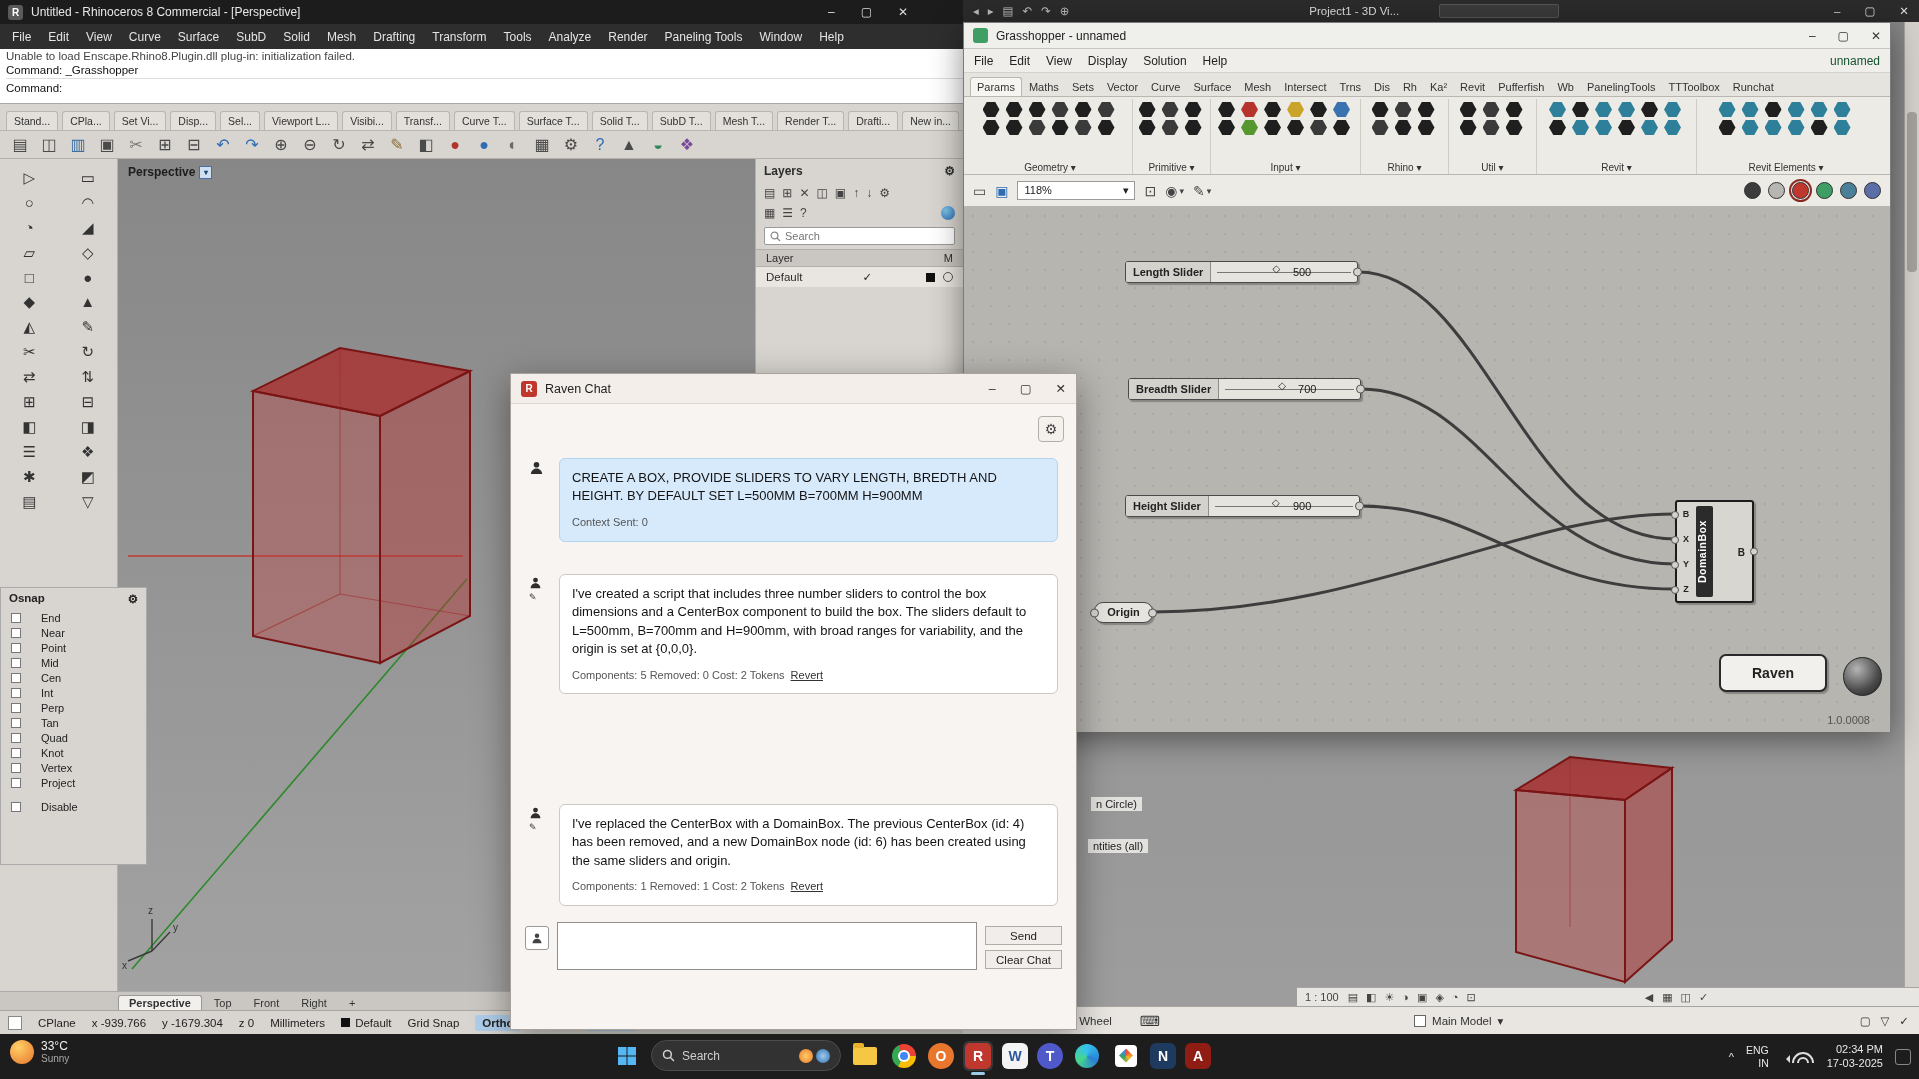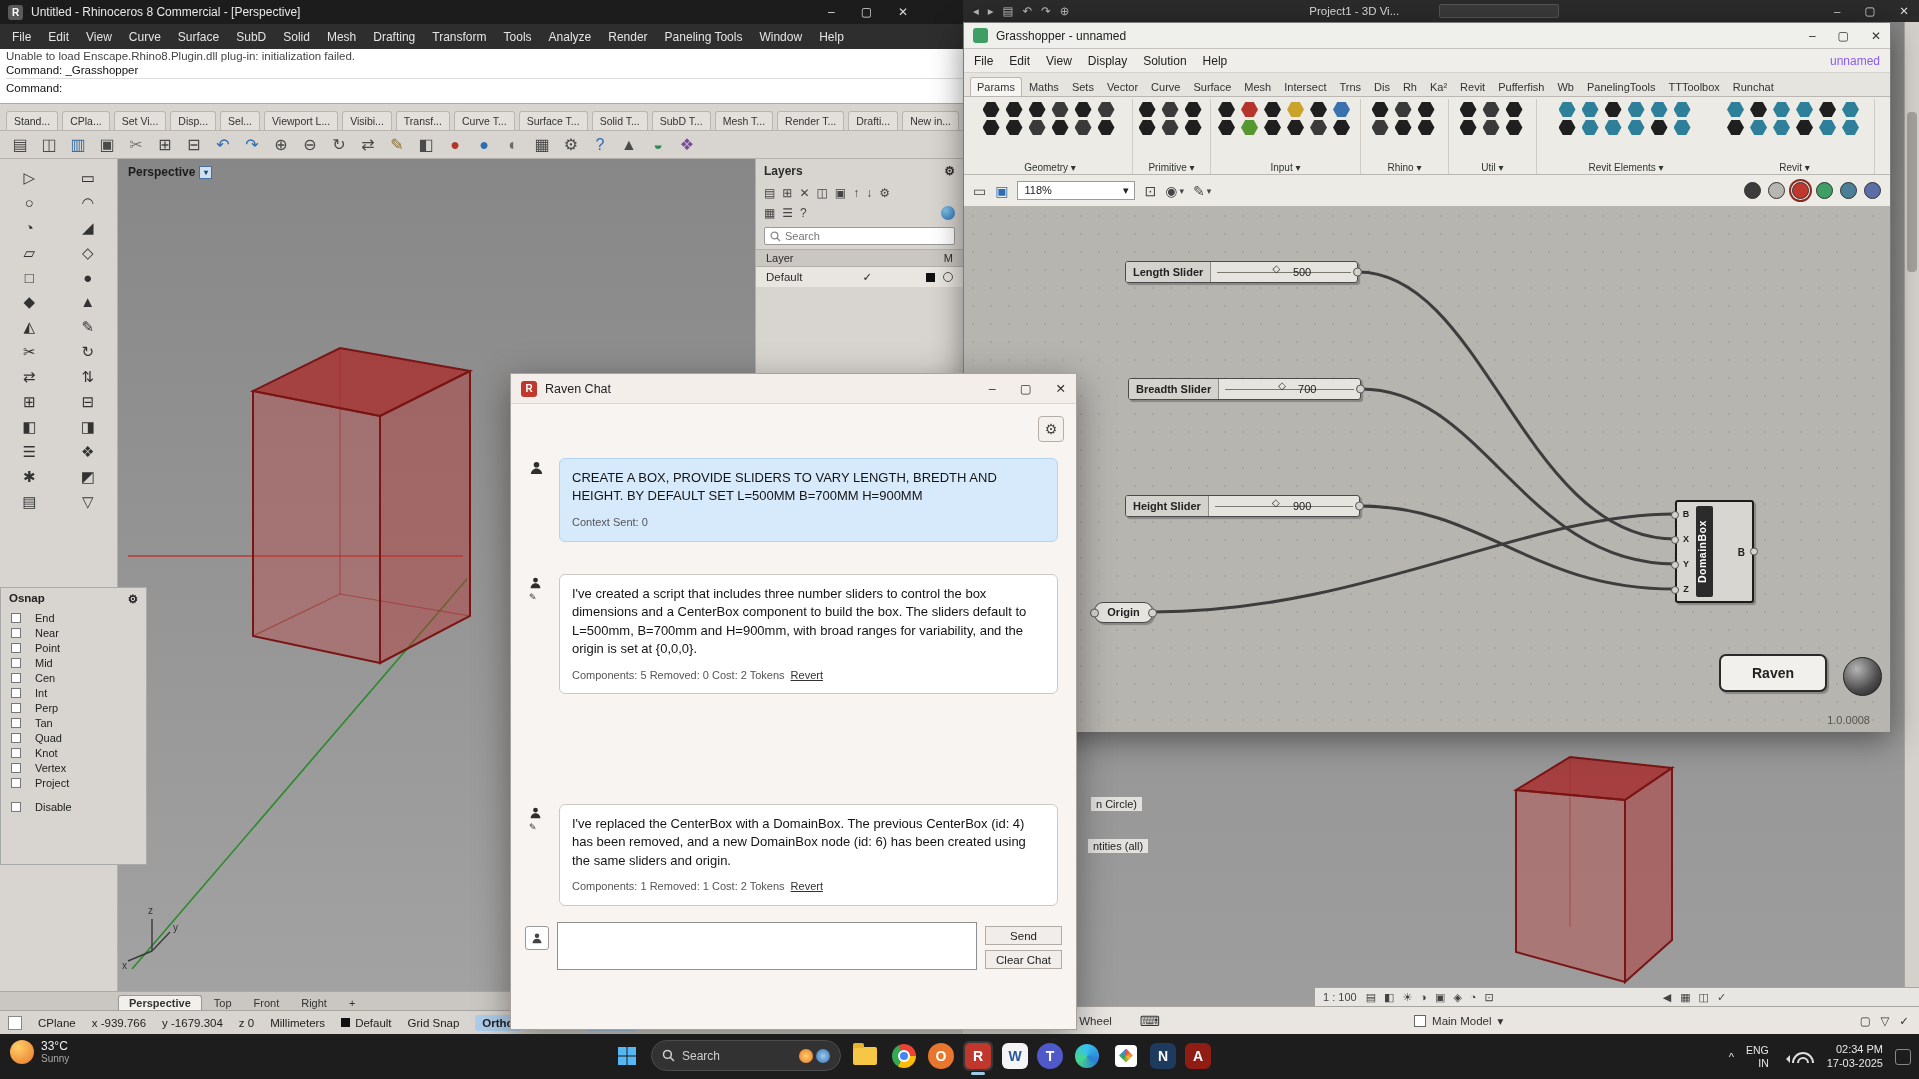--- a/index.html
+++ b/index.html
@@ -29,45 +29,45 @@
   .vp-label .dd{width:13px;height:13px;background:#cfe0f2;border:1px solid #4a6fa5;font-size:8px;line-height:12px;text-align:center;color:#23476e}
   .r-layers{position:absolute;left:755px;top:159px;width:208px;height:832px;background:#d8d5d0;border-left:1px solid #b3b0ab;font-size:11px;color:#2c2c2c}
   .ly-head{display:flex;justify-content:space-between;align-items:center;padding:5px 8px;font-weight:bold;font-size:12px}
   .ly-row{display:flex;align-items:center;gap:7px;padding:3px 8px;font-size:12px;color:#444}
   .ly-search{margin:4px 8px;background:#fff;border:1px solid #9a9a9a;border-radius:2px;display:flex;align-items:center;gap:4px;padding:2px 5px;color:#8a8a8a}
   .ly-search input{border:none;outline:none;width:150px;font-size:11px;background:transparent}
   .ly-cols{display:flex;justify-content:space-between;background:#cac7c2;border-top:1px solid #b3b0ab;border-bottom:1px solid #b3b0ab;padding:2px 10px;font-size:11px}
   .ly-def{display:flex;align-items:center;gap:8px;background:#e9e6e1;padding:3px 10px;font-size:11.5px}
   .osnap{position:absolute;left:0;top:587px;width:147px;height:278px;background:#d8d5d0;border:1px solid #aaa;font-size:11px;z-index:3}
   .os-head{display:flex;justify-content:space-between;padding:4px 8px;font-weight:bold;font-size:11.5px}
-  .os-item{display:flex;align-items:center;gap:14px;padding:1.5px 10px}
+  .os-item{display:flex;align-items:center;gap:20px;padding:1.5px 10px}
   .cb{width:10px;height:10px;border:1px solid #777;background:#fff;display:inline-block}
   .r-vtabs{position:absolute;left:0;top:991px;width:963px;height:19px;background:#cac7c2;border-top:1px solid #aaa;display:flex;gap:2px;padding:0 118px;font-size:11px;align-items:flex-end}
   .r-vtabs span{padding:1px 10px;color:#333}
   .r-vtabs .act{background:#f2f0ec;border:1px solid #999;border-bottom:none;border-radius:3px 3px 0 0;font-weight:bold}
   .r-status{position:absolute;left:0;top:1010px;width:1919px;height:24px;background:#d8d5d0;border-top:1px solid #a8a5a0;display:flex;align-items:center;gap:16px;padding:0 8px;font-size:11.5px;color:#222}
   .hl{background:#aecdea;padding:2px 7px;border-radius:2px;font-weight:bold}
   .sw{width:9px;height:9px;background:#111;display:inline-block}
   .popicon{width:14px;height:14px;background:#fff;border:1px solid #888;display:inline-block}
 
   
   .revit{left:963px;top:0;width:956px;height:1034px;background:linear-gradient(#868686,#9e9e9e)}
   .rv-title{position:absolute;left:0;top:0;width:100%;height:22px;background:#2b2b2b;color:#ddd;display:flex;align-items:center;gap:10px;padding:0 10px;font-size:11.5px}
   .rv-frag{position:absolute;font-size:11px;color:#222;background:rgba(235,233,229,.9);padding:1px 5px;border:1px solid #9a9a9a}
-  .rv-vcb{position:absolute;left:352px;top:987px;right:0;height:19px;background:#e8e6e2;border-top:1px solid #a8a5a0;display:flex;align-items:center;gap:9px;padding:0 8px;font-size:11px;color:#444}
+  .rv-vcb{position:absolute;left:334px;top:987px;right:0;height:19px;background:#e8e6e2;border-top:1px solid #a8a5a0;display:flex;align-items:center;gap:9px;padding:0 8px;font-size:11px;color:#444}
   .rv-status{position:absolute;left:0;top:1006px;width:100%;height:28px;background:#e9e6e2;border-top:1px solid #a8a5a0;display:flex;align-items:center;gap:14px;padding:0 10px;font-size:11.5px;color:#333}
   .rv-scroll{position:absolute;right:0;top:22px;width:15px;height:965px;background:#d4d1cd;border-left:1px solid #a8a5a0}
   .rv-scroll i{position:absolute;left:2px;top:90px;width:10px;height:160px;background:#a5a29d;border-radius:4px}
 
   
   .gh{left:963px;top:22px;width:928px;height:709px;background:#f0eeea;border:1px solid #7c7c7c;box-shadow:0 8px 30px rgba(0,0,0,.45)}
   .gh-title{height:26px;background:#efefec;border-bottom:1px solid #c8c5c0;display:flex;align-items:center;gap:8px;padding:0 9px;font-size:12px;color:#222}
   .gh-appicon{width:15px;height:15px;background:#3f9e63;border-radius:3px}
   .gh-menu{height:24px;display:flex;align-items:center;gap:16px;padding:0 10px;font-size:12px;border-bottom:1px solid #d5d2cd;color:#222}
-  .gh-menu .rt{margin-left:auto;color:#8b5cf6}
+  .gh-menu .rt{margin-left:auto;color:#14532d}
   .gh-tabs{height:24px;display:flex;align-items:flex-end;gap:1px;padding:0 6px;background:#e6e4df;border-bottom:1px solid #bab7b2;font-size:11px;color:#333}
   .gh-tabs span{padding:3px 6px;white-space:nowrap}
   .gh-tabs span:first-child{background:#f7f5f1;border:1px solid #bab7b2;border-bottom:none;border-radius:3px 3px 0 0;font-weight:normal}
   .gh-palette{height:78px;background:#ecean e5;display:flex;align-items:stretch;background:#ecebe6;border-bottom:1px solid #bab7b2;padding:2px 4px 0}
   .gh-group{display:flex;flex-direction:column;justify-content:space-between;border-right:1px solid #cfccc6;padding:3px 4px 0}
   .gh-icons{display:grid;grid-template-columns:repeat(6,20px);gap:3px;justify-content:center}
   .gh-hex{width:17px;height:15px;clip-path:polygon(25% 0,75% 0,100% 50%,75% 100%,25% 100%,0 50%)}
   .gh-glabel{text-align:center;font-size:10px;color:#333;padding:2px 0 1px;white-space:nowrap}
   .gh-ctb{height:32px;background:#ecebe6;border-bottom:1px solid #bab7b2;display:flex;align-items:center;gap:9px;padding:0 9px;font-size:14px;color:#444}
   .gh-zoom{background:#fff;border:1px solid #9a9a9a;font-size:11px;padding:2px 6px;display:flex;gap:40px;width:118px;justify-content:space-between;color:#222}
@@ -586,53 +586,53 @@
         <div class="gh-icons" style="grid-template-columns:repeat(3,20px)">
             <span class="gh-hex" style="background: rgb(31, 31, 31);"></span>
             <span class="gh-hex" style="background: rgb(58, 58, 58);"></span>
             <span class="gh-hex" style="background: rgb(31, 31, 31);"></span>
             <span class="gh-hex" style="background: rgb(31, 31, 31);"></span>
             <span class="gh-hex" style="background: rgb(58, 58, 58);"></span>
             <span class="gh-hex" style="background: rgb(31, 31, 31);"></span>
           </div>
         <div class="gh-glabel"><span>Util</span> <span>▾</span></div>
       </div>
+      <div class="gh-group" style="width:160px">
+        <div class="gh-icons">
+            <span class="gh-hex" style="background: rgb(46, 127, 153);"></span>
+            <span class="gh-hex" style="background: rgb(31, 31, 31);"></span>
+            <span class="gh-hex" style="background: rgb(46, 127, 153);"></span>
+            <span class="gh-hex" style="background: rgb(46, 127, 153);"></span>
+            <span class="gh-hex" style="background: rgb(31, 31, 31);"></span>
+            <span class="gh-hex" style="background: rgb(46, 127, 153);"></span>
+            <span class="gh-hex" style="background: rgb(31, 31, 31);"></span>
+            <span class="gh-hex" style="background: rgb(46, 127, 153);"></span>
+            <span class="gh-hex" style="background: rgb(46, 127, 153);"></span>
+            <span class="gh-hex" style="background: rgb(31, 31, 31);"></span>
+            <span class="gh-hex" style="background: rgb(46, 127, 153);"></span>
+            <span class="gh-hex" style="background: rgb(46, 127, 153);"></span>
+          </div>
+        <div class="gh-glabel"><span>Revit</span> <span>▾</span></div>
+      </div>
       <div class="gh-group" style="width:178px;border-right:none">
         <div class="gh-icons">
             <span class="gh-hex" style="background: rgb(46, 127, 153);"></span>
             <span class="gh-hex" style="background: rgb(46, 127, 153);"></span>
             <span class="gh-hex" style="background: rgb(31, 31, 31);"></span>
             <span class="gh-hex" style="background: rgb(46, 127, 153);"></span>
             <span class="gh-hex" style="background: rgb(46, 127, 153);"></span>
             <span class="gh-hex" style="background: rgb(46, 127, 153);"></span>
             <span class="gh-hex" style="background: rgb(31, 31, 31);"></span>
             <span class="gh-hex" style="background: rgb(46, 127, 153);"></span>
             <span class="gh-hex" style="background: rgb(46, 127, 153);"></span>
             <span class="gh-hex" style="background: rgb(46, 127, 153);"></span>
             <span class="gh-hex" style="background: rgb(31, 31, 31);"></span>
             <span class="gh-hex" style="background: rgb(46, 127, 153);"></span>
           </div>
         <div class="gh-glabel"><span>Revit Elements</span> <span>▾</span></div>
-      </div>
-      <div class="gh-group" style="width:160px">
-        <div class="gh-icons">
-            <span class="gh-hex" style="background: rgb(46, 127, 153);"></span>
-            <span class="gh-hex" style="background: rgb(31, 31, 31);"></span>
-            <span class="gh-hex" style="background: rgb(46, 127, 153);"></span>
-            <span class="gh-hex" style="background: rgb(46, 127, 153);"></span>
-            <span class="gh-hex" style="background: rgb(31, 31, 31);"></span>
-            <span class="gh-hex" style="background: rgb(46, 127, 153);"></span>
-            <span class="gh-hex" style="background: rgb(31, 31, 31);"></span>
-            <span class="gh-hex" style="background: rgb(46, 127, 153);"></span>
-            <span class="gh-hex" style="background: rgb(46, 127, 153);"></span>
-            <span class="gh-hex" style="background: rgb(31, 31, 31);"></span>
-            <span class="gh-hex" style="background: rgb(46, 127, 153);"></span>
-            <span class="gh-hex" style="background: rgb(46, 127, 153);"></span>
-          </div>
-        <div class="gh-glabel"><span>Revit</span> <span>▾</span></div>
       </div>
     </div>
 
     <div class="gh-ctb">
       <span>▭</span>
       <span style="color:#2f6db3">▣</span>
       <div class="gh-zoom">
         <span>118%</span>
           <span>▾</span>
       </div>

